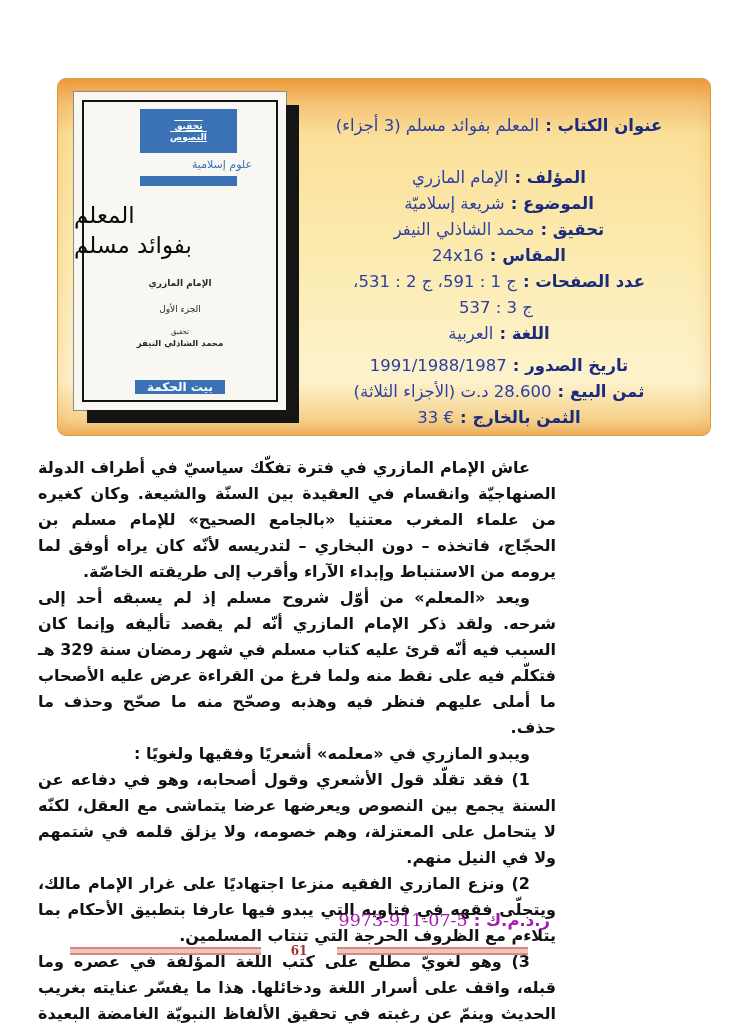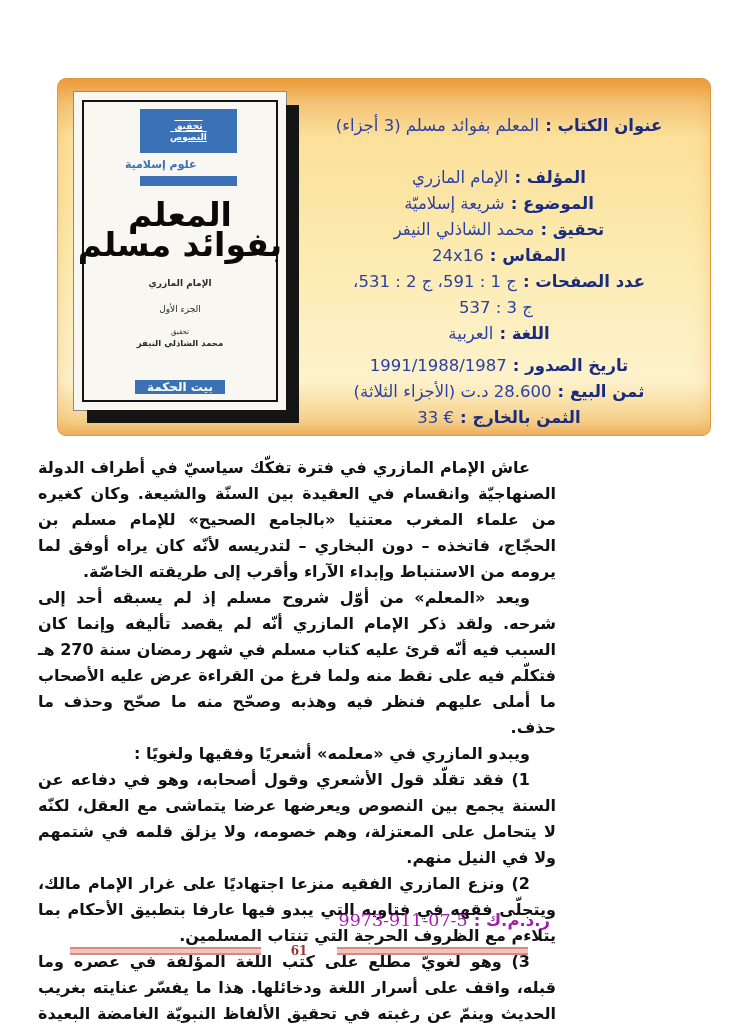--- a/index.html
+++ b/index.html
@@ -27,27 +27,27 @@
   }
   .cover-frame{position:absolute;inset:8px;border:2px solid #141414;pointer-events:none;}
   .cover-series{
     position:absolute;top:17px;left:31%;width:46%;height:44px;
     background:#3b71b5;color:#ffffff;text-align:center;
     display:flex;flex-direction:column;justify-content:center;gap:1px;
     font-size:9px;font-weight:bold;line-height:10px;
   }
   .cover-series .ln{text-decoration:underline overline;}
   .cover-cat{
-    position:absolute;top:66px;left:24%;width:60%;text-align:left;
-    color:#3b71b5;font-size:11px;font-weight:bold;
+    position:absolute;top:66px;left:24%;width:60%;text-align:right;
+    color:#3b71b5;font-size:11px;font-weight:normal;
   }
   .cover-band{position:absolute;top:84px;left:31%;width:46%;height:10px;background:#3b71b5;}
   .cover-title{
-    position:absolute;top:108px;left:0;width:100%;text-align:center;
-    color:#0a0a0a;font-weight:bold;font-size:33px;line-height:30px;
+    position:absolute;top:108px;left:0;width:100%;text-align:left;
+    color:#0a0a0a;font-weight:normal;font-size:23px;line-height:30px;
     letter-spacing:-1px;
   }
   .cover-mid{
     position:absolute;top:186px;left:0;width:100%;text-align:center;color:#2a2a2a;
   }
   .cover-mid .author{font-size:9px;font-weight:bold;}
   .cover-mid .part{font-size:9px;margin-top:16px;text-align:center;}
   .cover-mid .tah{font-size:7px;margin-top:14px;}
   .cover-mid .editor{font-size:8.5px;font-weight:bold;margin-top:2px;}
   .cover-pub{
@@ -160,21 +160,21 @@
         <span class="label">ثمن البيع :</span><span class="value">28.600 د.ت (الأجزاء الثلاثة)</span>
       </div>
       <div class="meta-line">
         <span class="label">الثمن بالخارج :</span><span class="value" dir="ltr">33 €</span>
       </div>
     </div>
   </div>
 
   <div class="content">
     <p>عاش الإمام المازري في فترة تفكّك سياسيّ في أطراف الدولة الصنهاجيّة وانقسام في العقيدة بين السنّة والشيعة. وكان كغيره من علماء المغرب معتنيا «بالجامع الصحيح» للإمام مسلم بن الحجّاج، فاتخذه – دون البخاري – لتدريسه لأنّه كان يراه أوفق لما يرومه من الاستنباط وإبداء الآراء وأقرب إلى طريقته الخاصّة.</p>
-    <p>ويعد «المعلم» من أوّل شروح مسلم إذ لم يسبقه أحد إلى شرحه. ولقد ذكر الإمام المازري أنّه لم يقصد تأليفه وإنما كان السبب فيه أنّه قرئ عليه كتاب مسلم في شهر رمضان سنة 270 هـ فتكلّم فيه على نقط منه ولما فرغ من القراءة عرض عليه الأصحاب ما أملى عليهم فنظر فيه وهذبه وصحّح منه ما صحّح وحذف ما حذف.</p>
+    <p>ويعد «المعلم» من أوّل شروح مسلم إذ لم يسبقه أحد إلى شرحه. ولقد ذكر الإمام المازري أنّه لم يقصد تأليفه وإنما كان السبب فيه أنّه قرئ عليه كتاب مسلم في شهر رمضان سنة 329 هـ فتكلّم فيه على نقط منه ولما فرغ من القراءة عرض عليه الأصحاب ما أملى عليهم فنظر فيه وهذبه وصحّح منه ما صحّح وحذف ما حذف.</p>
     <p>ويبدو المازري في «معلمه» أشعريًا وفقيها ولغويًا :</p>
     <p>1) فقد تقلّد قول الأشعري وقول أصحابه، وهو في دفاعه عن السنة يجمع بين النصوص ويعرضها عرضا يتماشى مع العقل، لكنّه لا يتحامل على المعتزلة، وهم خصومه، ولا يزلق قلمه في شتمهم ولا في النيل منهم.</p>
     <p>2) ونزع المازري الفقيه منزعا اجتهاديًا على غرار الإمام مالك، ويتجلّى فقهه في فتاويه التي يبدو فيها عارفا بتطبيق الأحكام بما يتلاءم مع الظروف الحرجة التي تنتاب المسلمين.</p>
     <p>3) وهو لغويّ مطّلع على كتب اللغة المؤلفة في عصره وما قبله، واقف على أسرار اللغة ودخائلها. هذا ما يفسّر عنايته بغريب الحديث وينمّ عن رغبته في تحقيق الألفاظ النبويّة الغامضة البعيدة عن الفهم لقلّة استعمالها.</p>
   </div>
 
   <div class="isbn">
     <span class="isbn-label">ر.د.م.ك :</span><span class="isbn-num" dir="ltr">9973-911-07-5</span>
   </div>
 

